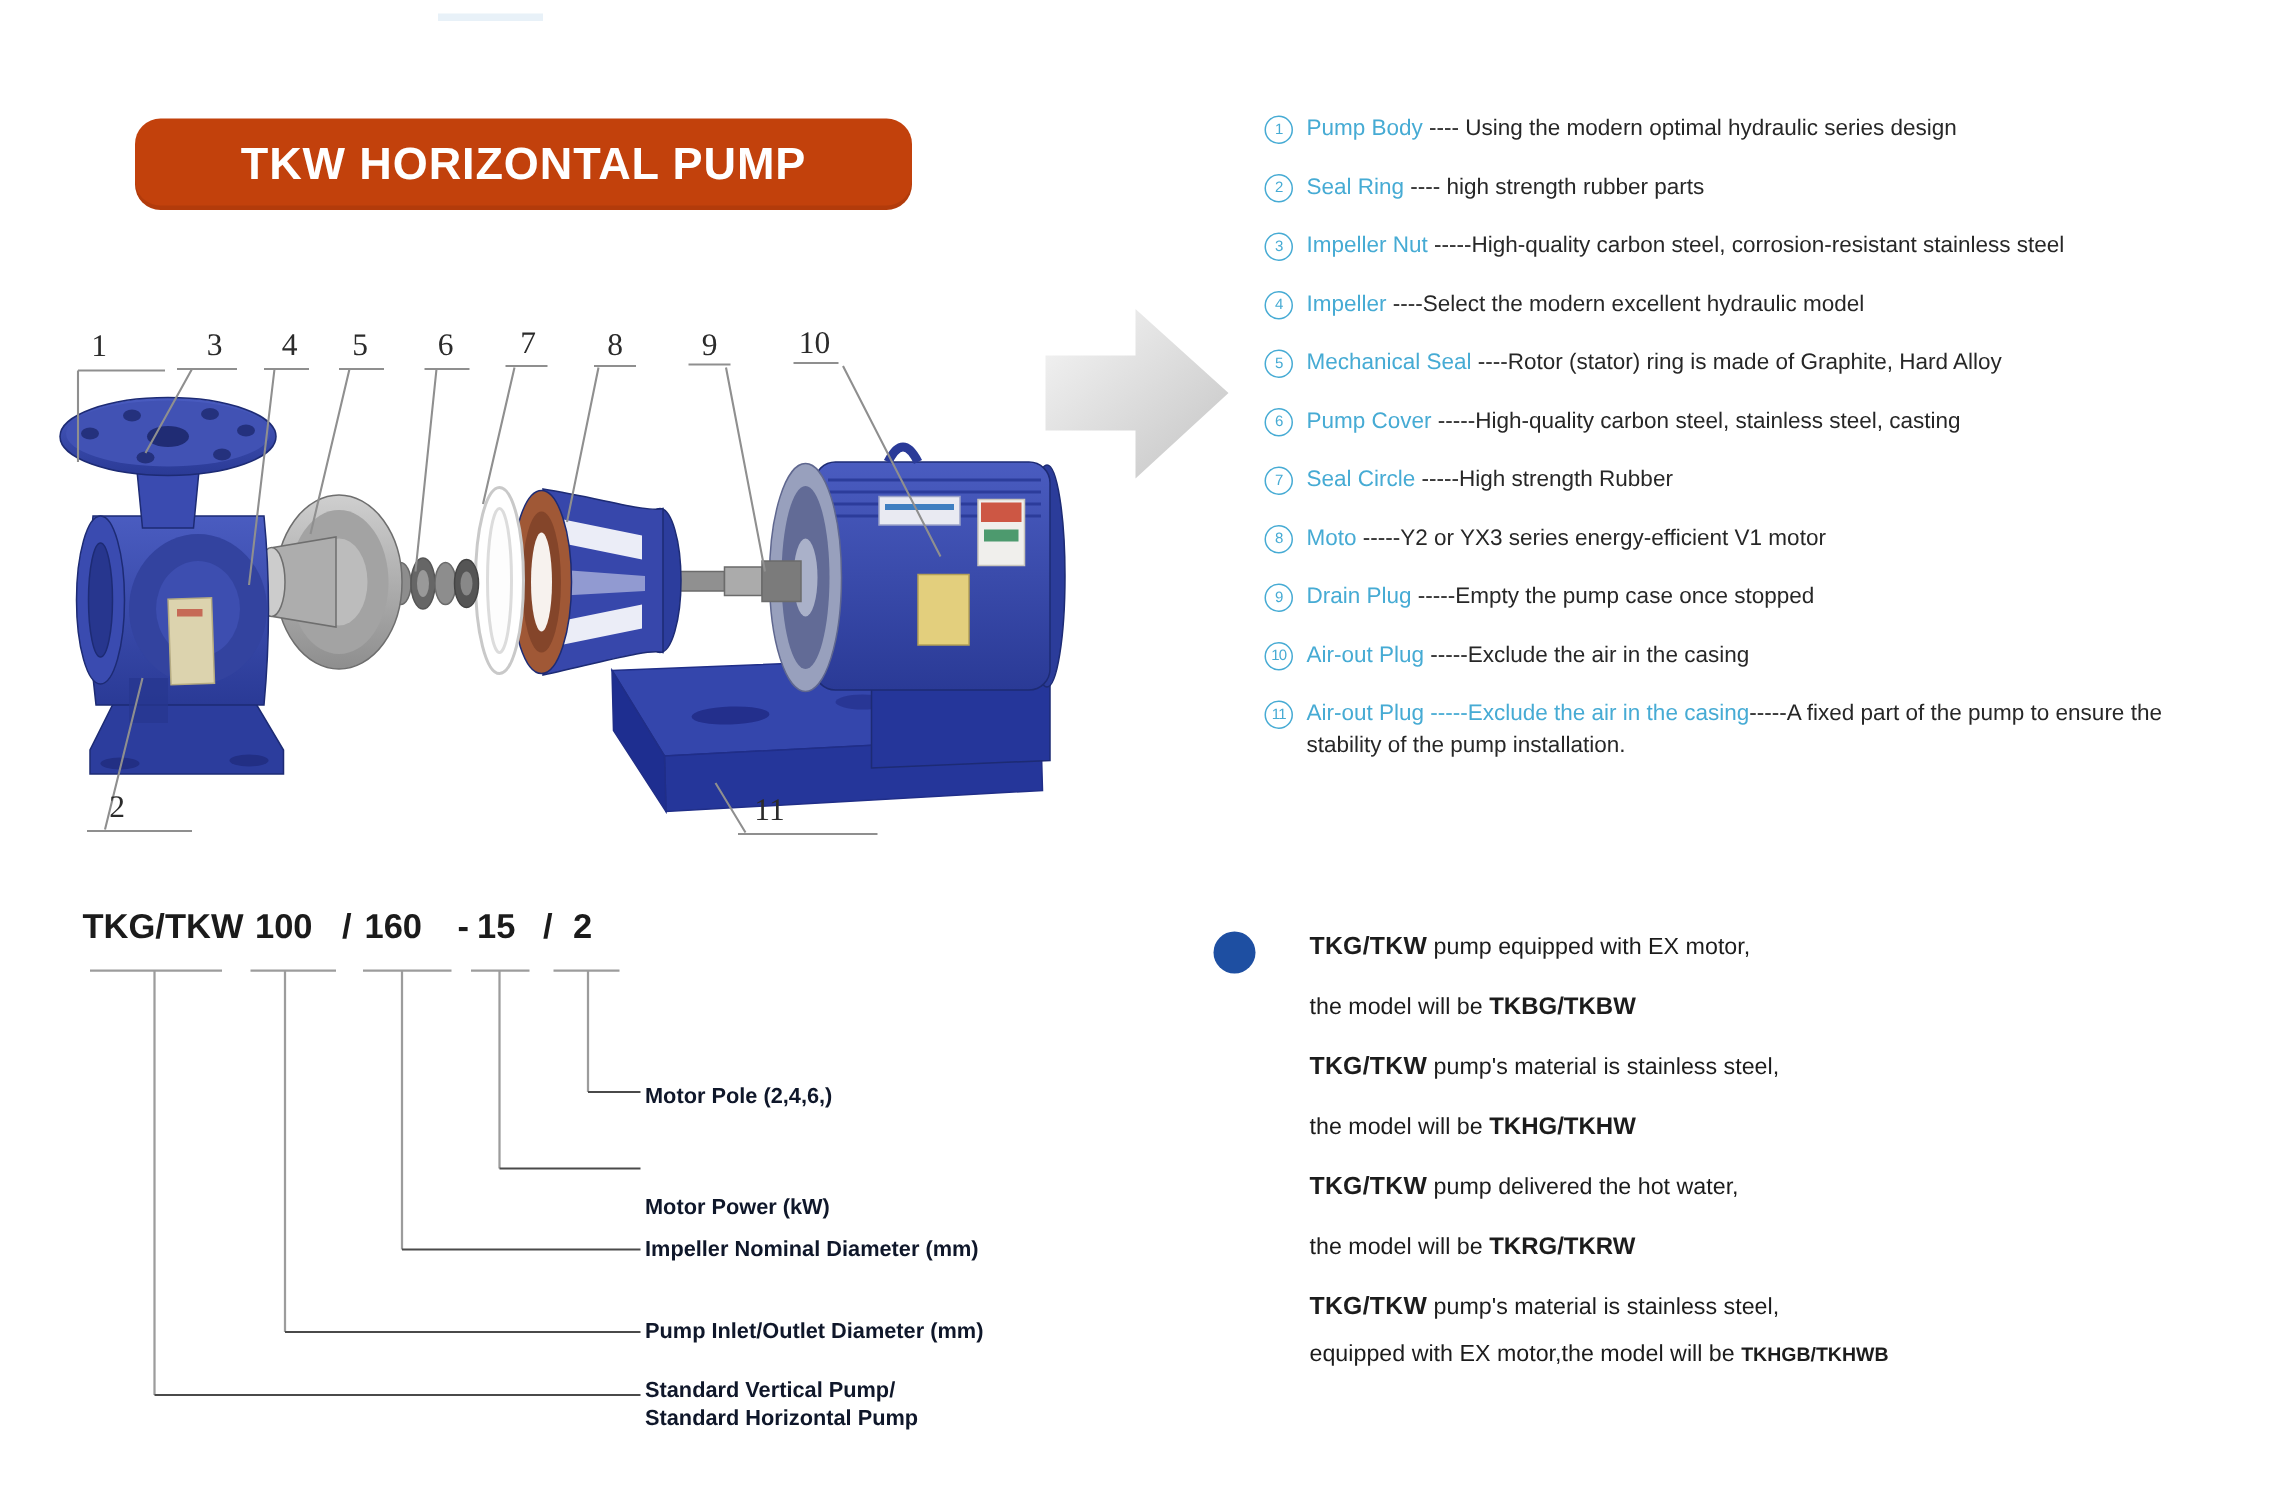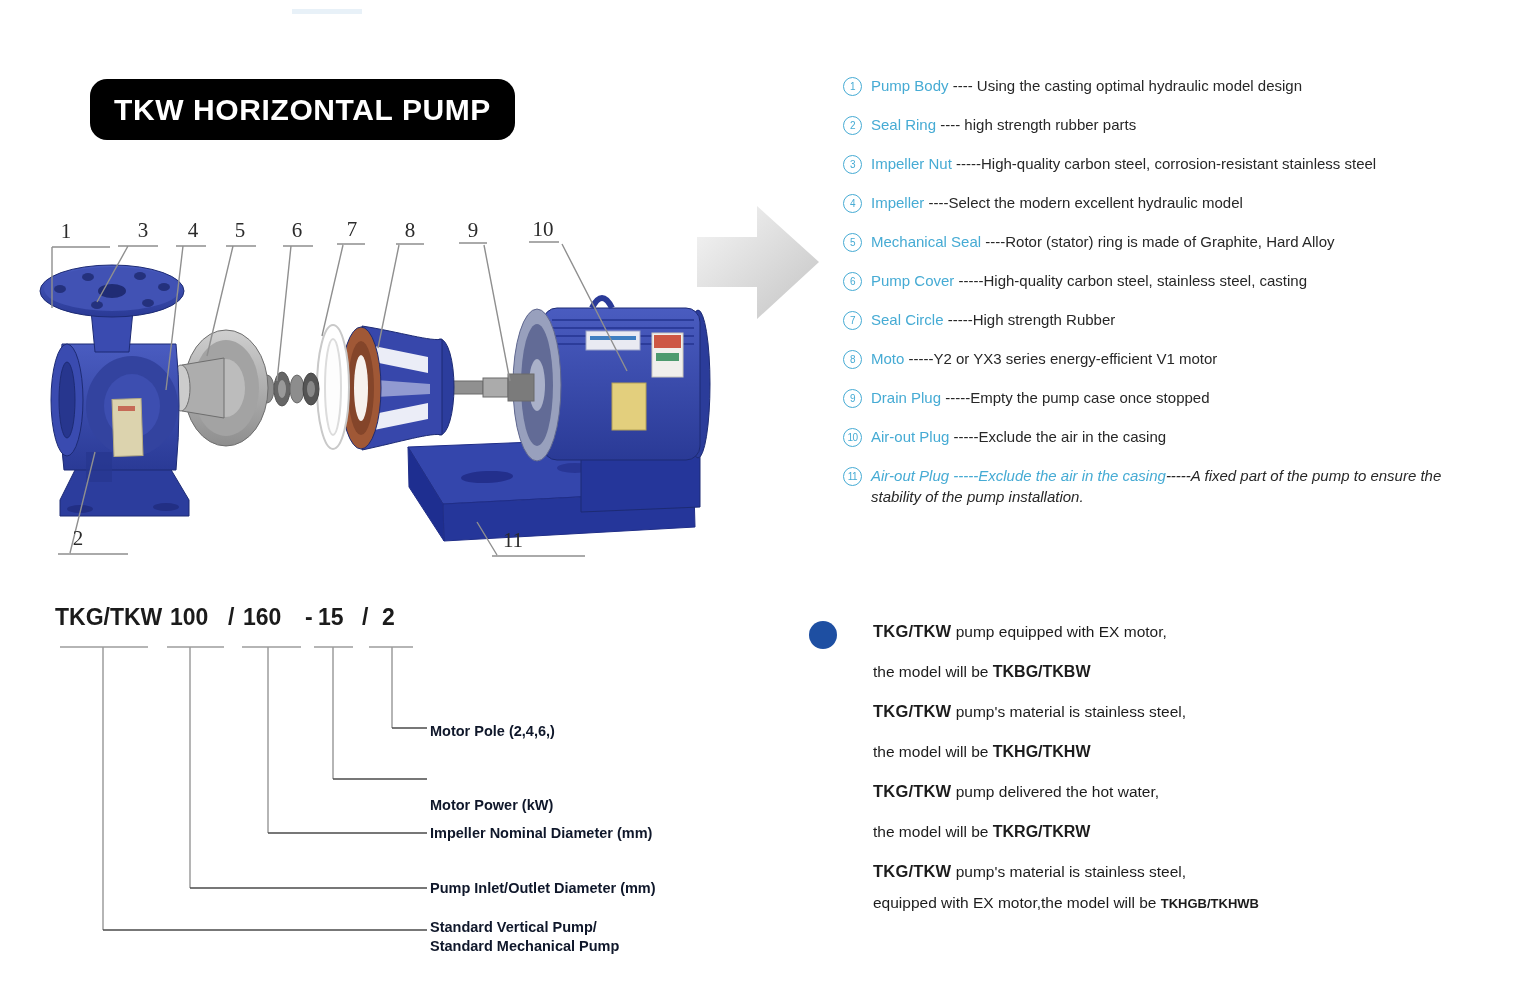--- a/index.html
+++ b/index.html
@@ -1,30 +1,30 @@
 <!DOCTYPE html>
 <html><head>
 <meta charset="utf-8">
 <style>
   html,body{margin:0;padding:0;}
   body{width:1513px;height:1000px;position:relative;background:#ffffff;overflow:hidden;
        font-family:"Liberation Sans",sans-serif;color:#1c1c1c;}
   .abs{position:absolute;}
   
-  .banner{left:90px;top:79px;width:425px;height:61px;background:#000000;border-radius:17px;
+  .banner{left:90px;top:79px;width:518px;height:61px;background:#c2410c;border-radius:17px;
           display:flex;align-items:center;justify-content:center;box-shadow:inset 0 -3px 0 rgba(0,0,0,0.08);}
   .banner span{color:#fff;font-weight:700;font-size:30px;letter-spacing:.6px;}
   
   .plist{left:843px;top:75px;width:650px;}
   .pitem{display:flex;align-items:flex-start;margin-bottom:18px;font-size:15px;line-height:21px;color:#272727;}
   .cnum{flex:0 0 auto;width:17px;height:17px;border:1px solid #46abd4;border-radius:50%;color:#46abd4;
         font-size:10px;line-height:17px;text-align:center;margin-right:9px;margin-top:2px;letter-spacing:-0.5px;}
   .pname,.phl{color:#46abd4;}
   .ptext{white-space:normal;}
-  .pitem.wrapped .ptext{max-width:598px;font-style:italic;}
+  .pitem.wrapped .ptext{max-width:598px;}
   
   .callout{position:absolute;transform:translate(-50%,-50%);font-family:"Liberation Serif",serif;
            font-size:21px;color:#2b2b2b;}
   
   .mseg{position:absolute;font-size:23px;font-weight:700;color:#1b1b1b;top:604px;}
   .tlabel{position:absolute;left:430px;font-size:14.5px;font-weight:600;color:#0f172a;line-height:19px;}
   
   .bullet{left:809px;top:621px;width:28px;height:28px;border-radius:50%;background:#1e4fa2;}
   .notes{left:849px;top:620px;width:580px;font-size:15.5px;color:#1c1c1c;margin-left:24px;}
   .nline{margin-bottom:17px;line-height:22px;}
@@ -206,21 +206,21 @@
 <span class="callout" style="left:297px;top:230px">6</span>
 <span class="callout" style="left:352px;top:229px">7</span>
 <span class="callout" style="left:410px;top:230px">8</span>
 <span class="callout" style="left:473px;top:230px">9</span>
 <span class="callout" style="left:543px;top:229px">10</span>
 <span class="callout" style="left:513px;top:540px">11</span>
 
 <div class="abs plist">
   <div class="pitem">
     <span class="cnum">1</span>
-    <span class="ptext"><span class="pname">Pump Body</span><span class="pdesc"> ---- Using the casting optimal hydraulic model design</span></span>
+    <span class="ptext"><span class="pname">Pump Body</span><span class="pdesc"> ---- Using the modern optimal hydraulic series design</span></span>
   </div>
   <div class="pitem">
     <span class="cnum">2</span>
     <span class="ptext"><span class="pname">Seal Ring</span><span class="pdesc"> ---- high strength rubber parts</span></span>
   </div>
   <div class="pitem">
     <span class="cnum">3</span>
     <span class="ptext"><span class="pname">Impeller Nut</span><span class="pdesc"> -----High-quality carbon steel, corrosion-resistant stainless steel</span></span>
   </div>
   <div class="pitem">
@@ -265,21 +265,21 @@
 <span class="mseg" style="left:318px">15</span>
 <span class="mseg" style="left:362px">/</span>
 <span class="mseg" style="left:382px">2</span>
 
 <div class="tlabel" style="top:722px">Motor Pole (2,4,6,)</div>
 <div class="tlabel" style="top:796px">Motor Power (kW)</div>
 <div class="tlabel" style="top:824px">Impeller Nominal Diameter (mm)</div>
 <div class="tlabel" style="top:879px">Pump Inlet/Outlet Diameter (mm)</div>
 <div class="tlabel" style="top:918px">
   <div>Standard Vertical Pump/</div>
-  <div>Standard Mechanical Pump</div>
+  <div>Standard Horizontal Pump</div>
 </div>
 
 <div class="abs bullet"></div>
 <div class="abs notes">
   <div class="nline"><span class="nprefix">TKG/TKW</span><span> pump equipped with EX motor,</span><span class="ncode"></span></div>
   <div class="nline"><span class="nprefix"></span><span>the model will be </span><span class="ncode">TKBG/TKBW</span></div>
   <div class="nline"><span class="nprefix">TKG/TKW</span><span> pump's material is stainless steel,</span><span class="ncode"></span></div>
   <div class="nline"><span class="nprefix"></span><span>the model will be </span><span class="ncode">TKHG/TKHW</span></div>
   <div class="nline"><span class="nprefix">TKG/TKW</span><span> pump delivered the hot water,</span><span class="ncode"></span></div>
   <div class="nline"><span class="nprefix"></span><span>the model will be </span><span class="ncode">TKRG/TKRW</span></div>

